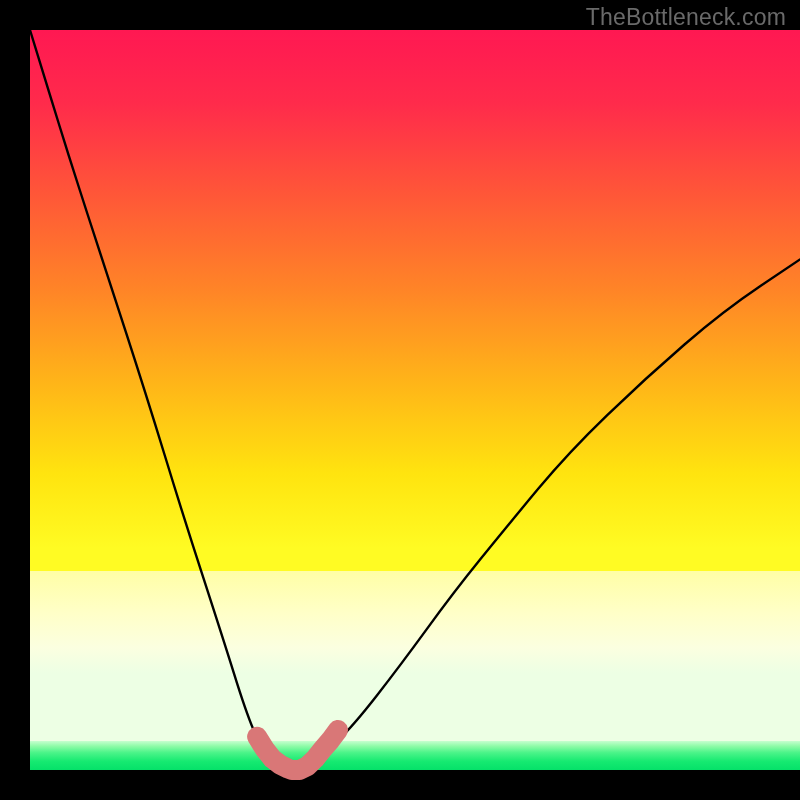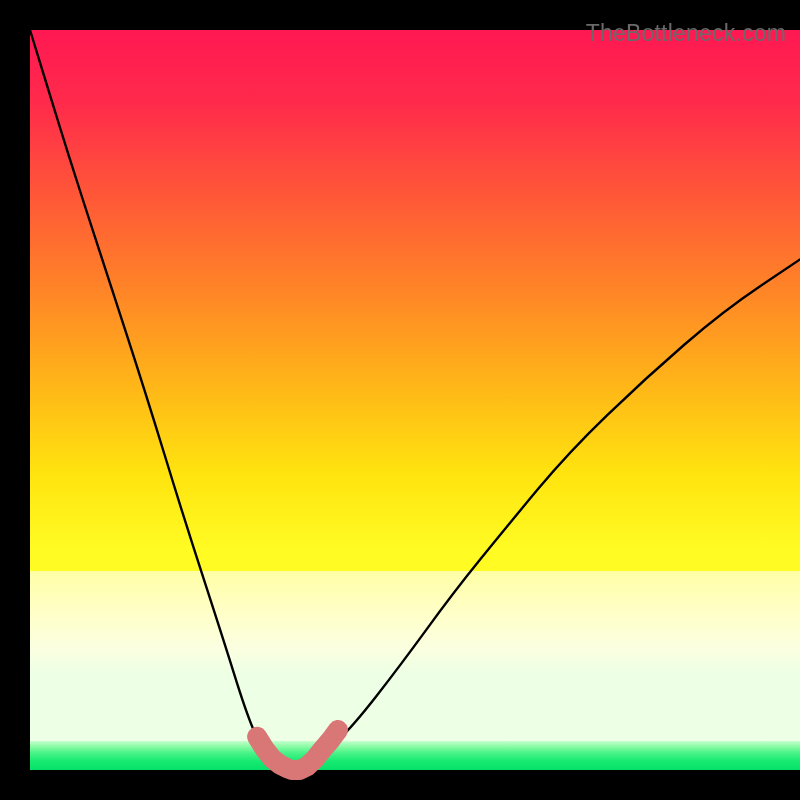--- a/index.html
+++ b/index.html
@@ -18,21 +18,20 @@
   }
   .watermark {
     position: absolute;
     top: 4px;
     right: 14px;
     color: #6a6a6a;
     font-size: 23px;
     font-weight: 500;
     letter-spacing: 0.2px;
     z-index: 10;
-    margin-top: 16px;
   }
   svg {
     position: absolute;
     inset: 0;
     width: 800px;
     height: 800px;
   }
 </style>
 </head>
 <body>

